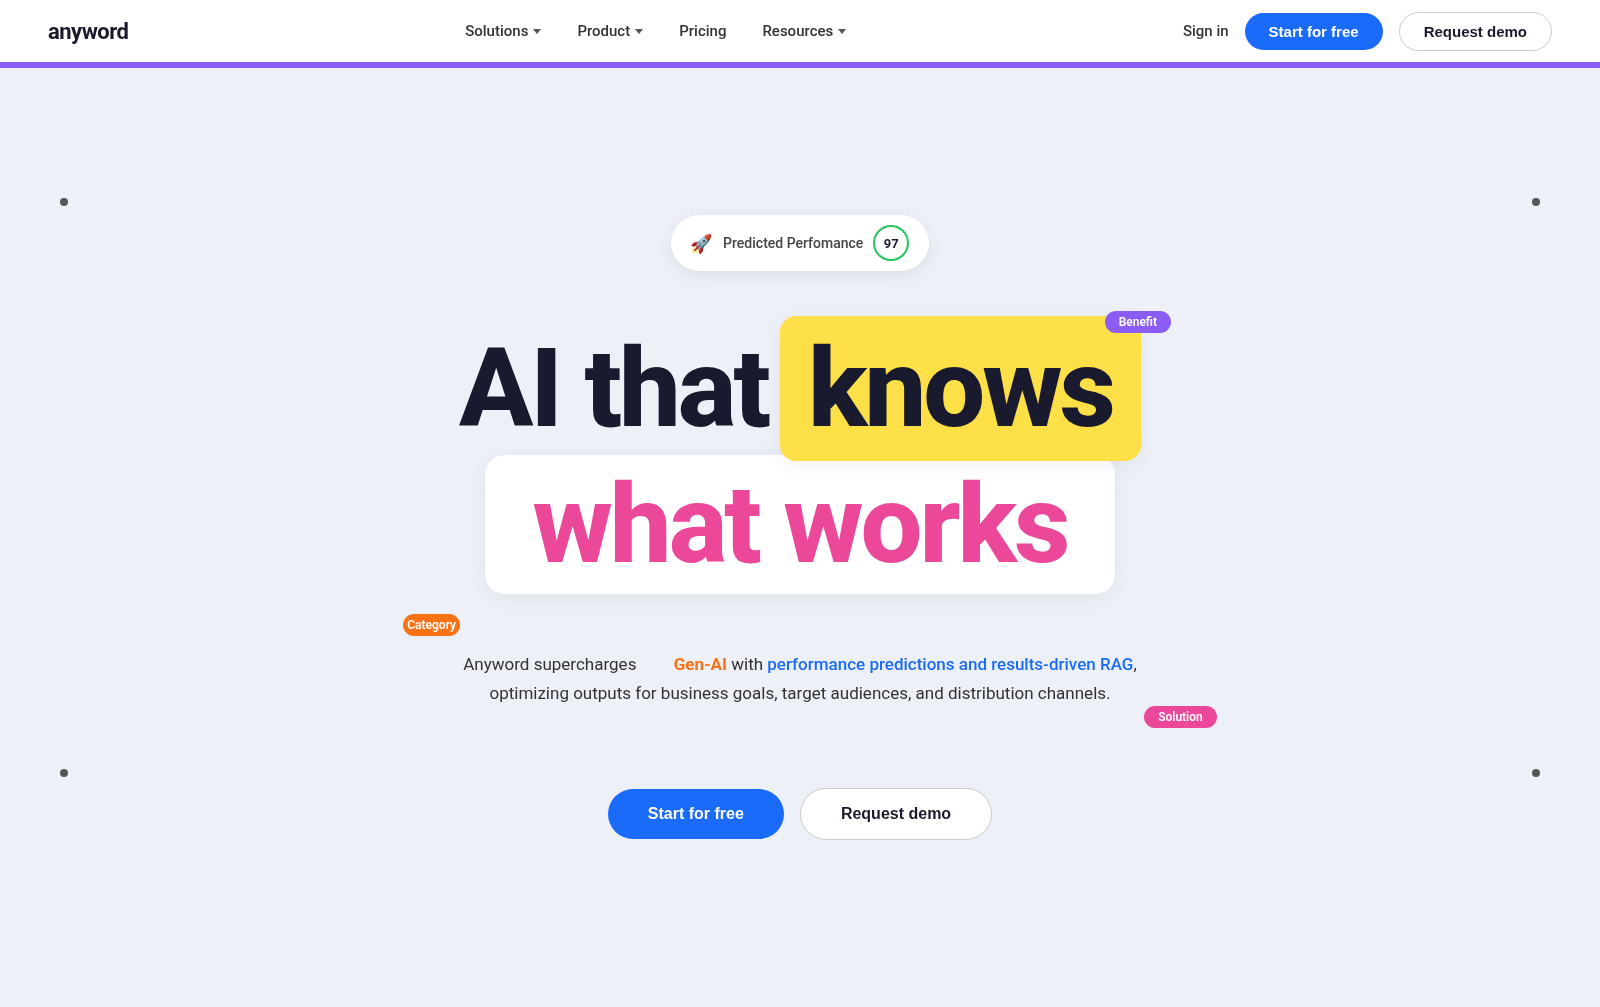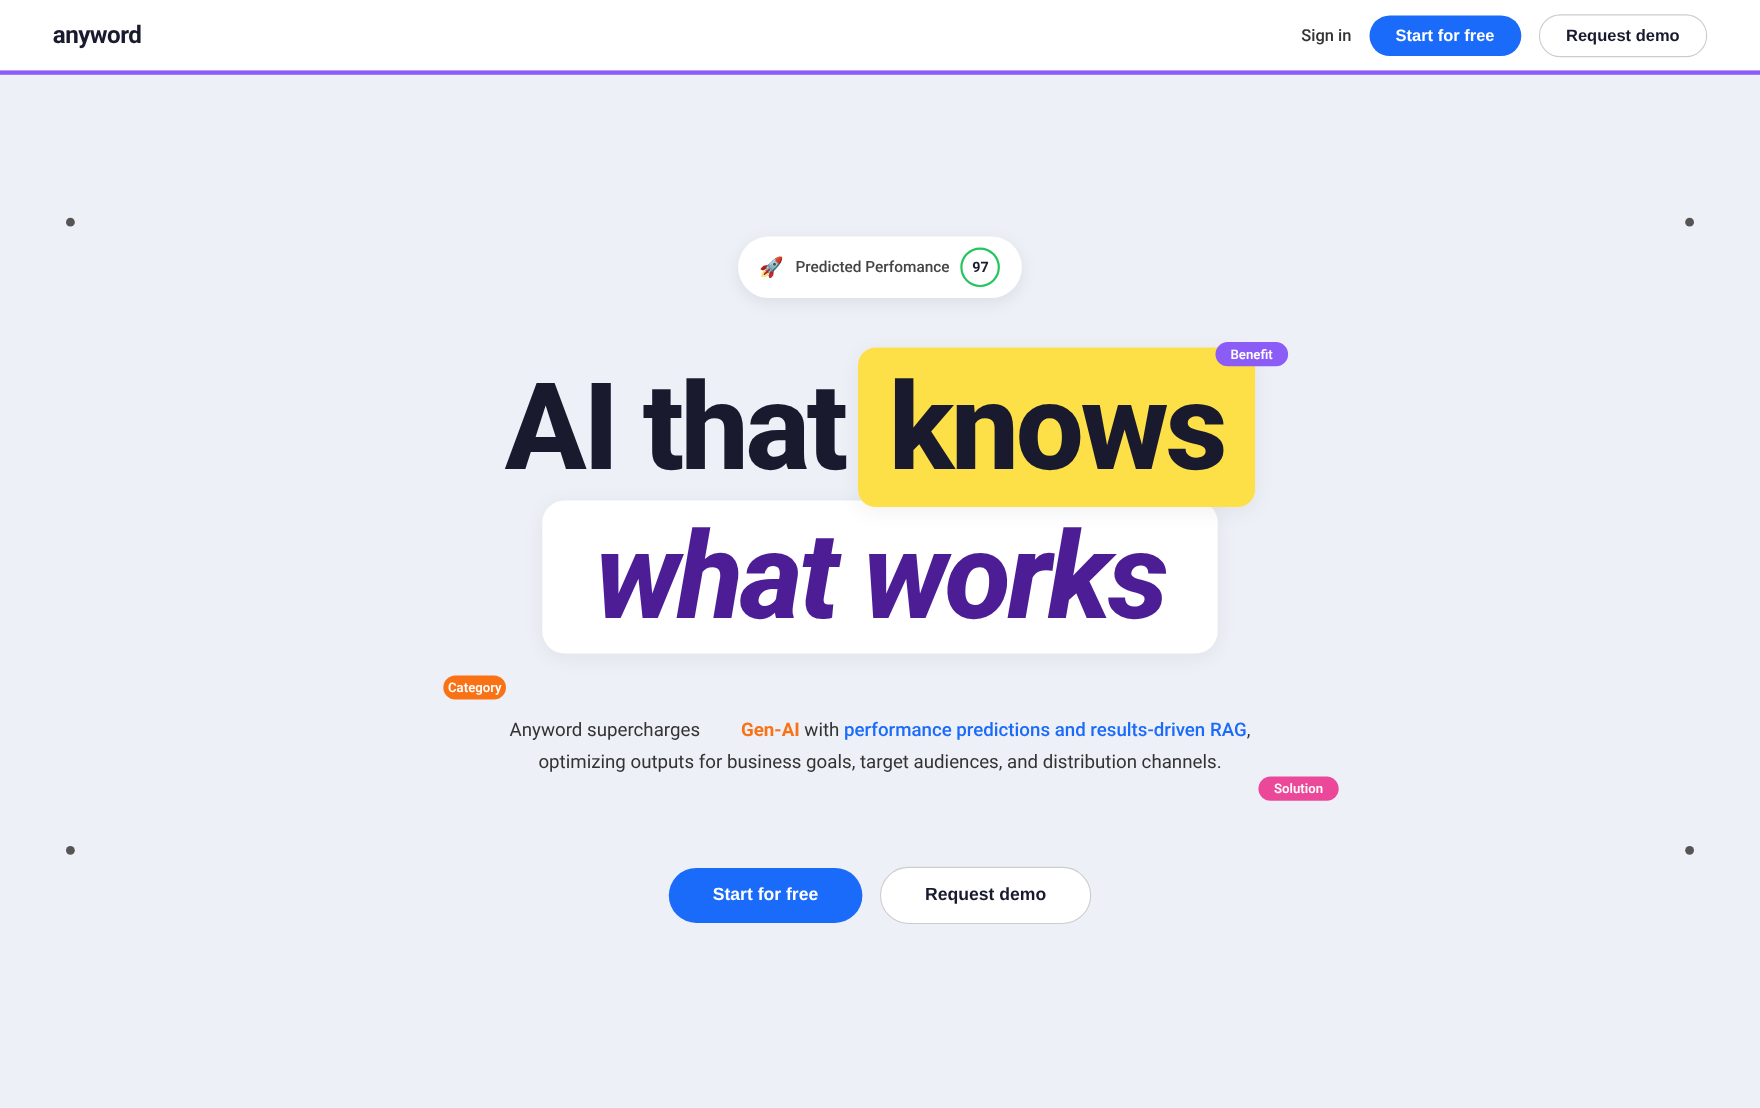--- a/index.html
+++ b/index.html
@@ -17,21 +17,21 @@
     }
 
     
     .navbar {
       display: flex;
       align-items: center;
       justify-content: space-between;
       padding: 0 48px;
       height: 68px;
       background: #ffffff;
-      border-bottom: 4px solid #8b5cf6;
+      border-bottom: 6px solid #8b5cf6;
       position: relative;
       z-index: 10;
     }
 
     .nav-logo {
       font-size: 22px;
       font-weight: 700;
       color: #1a1a2e;
       letter-spacing: -0.5px;
     }
@@ -211,25 +211,24 @@
       align-items: center;
       justify-content: center;
     }
 
     .headline-box-whatworks {
       background: #fff;
       border-radius: 20px;
       padding: 12px 48px;
       font-size: 110px;
       font-weight: 800;
-      color: #4c1d95;
+      color: #ec4899;
       line-height: 1.05;
       letter-spacing: -3px;
       box-shadow: 0 4px 20px rgba(0,0,0,0.06);
-      font-style: italic;
     }
 
     
     .hero-sub {
       position: relative;
       text-align: center;
       max-width: 720px;
       margin-top: 24px;
     }
 
@@ -303,20 +302,37 @@
       font-weight: 600;
       cursor: pointer;
     }
   </style>
 </head>
 <body>
 
 <nav class="navbar">
   <div class="nav-logo">anyword</div>
 
+  <div class="nav-center">
+    <div class="nav-item">
+      <span>Solutions</span>
+      <span class="chevron"></span>
+    </div>
+    <div class="nav-item">
+      <span>Product</span>
+      <span class="chevron"></span>
+    </div>
+    <div class="nav-item">
+      <span>Pricing</span>
+    </div>
+    <div class="nav-item">
+      <span>Resources</span>
+      <span class="chevron"></span>
+    </div>
+  </div>
 
   <div class="nav-right">
     <span class="sign-in">Sign in</span>
     <button class="btn-start-free">Start for free</button>
     <button class="btn-request-demo">Request demo</button>
   </div>
 </nav>
 
 <section class="hero">
 

